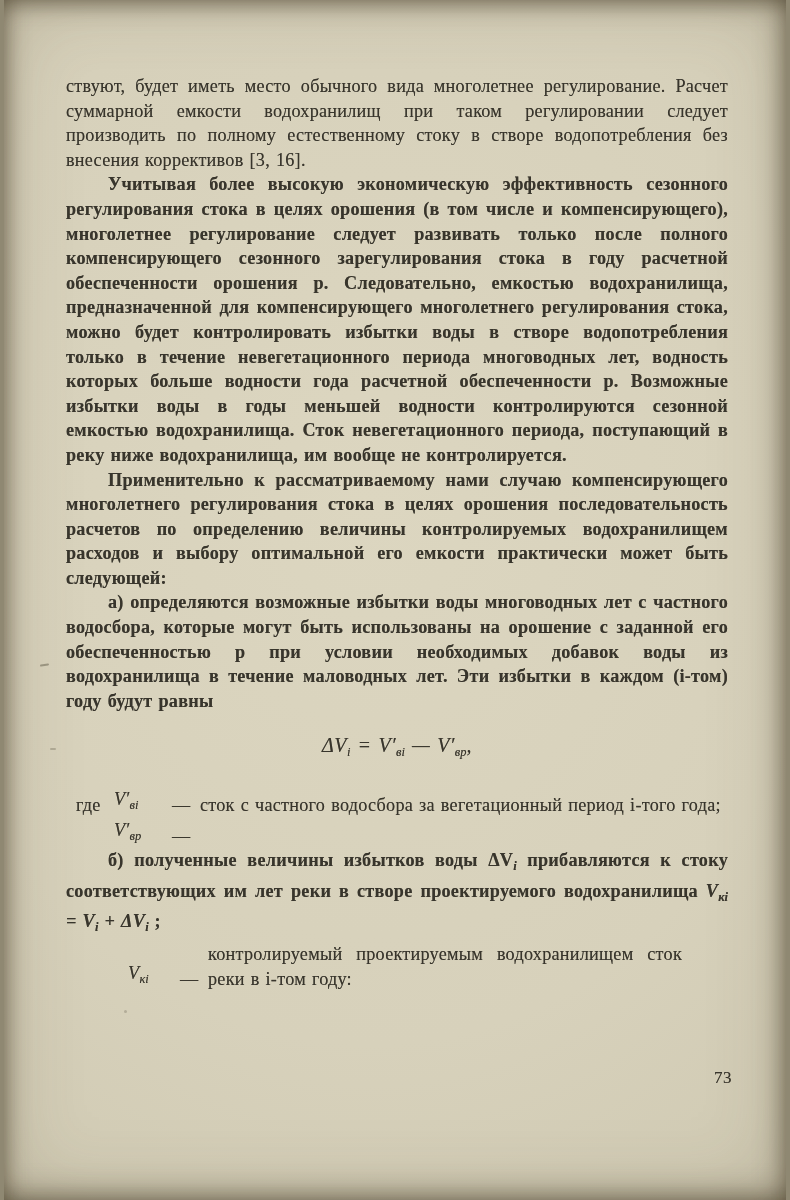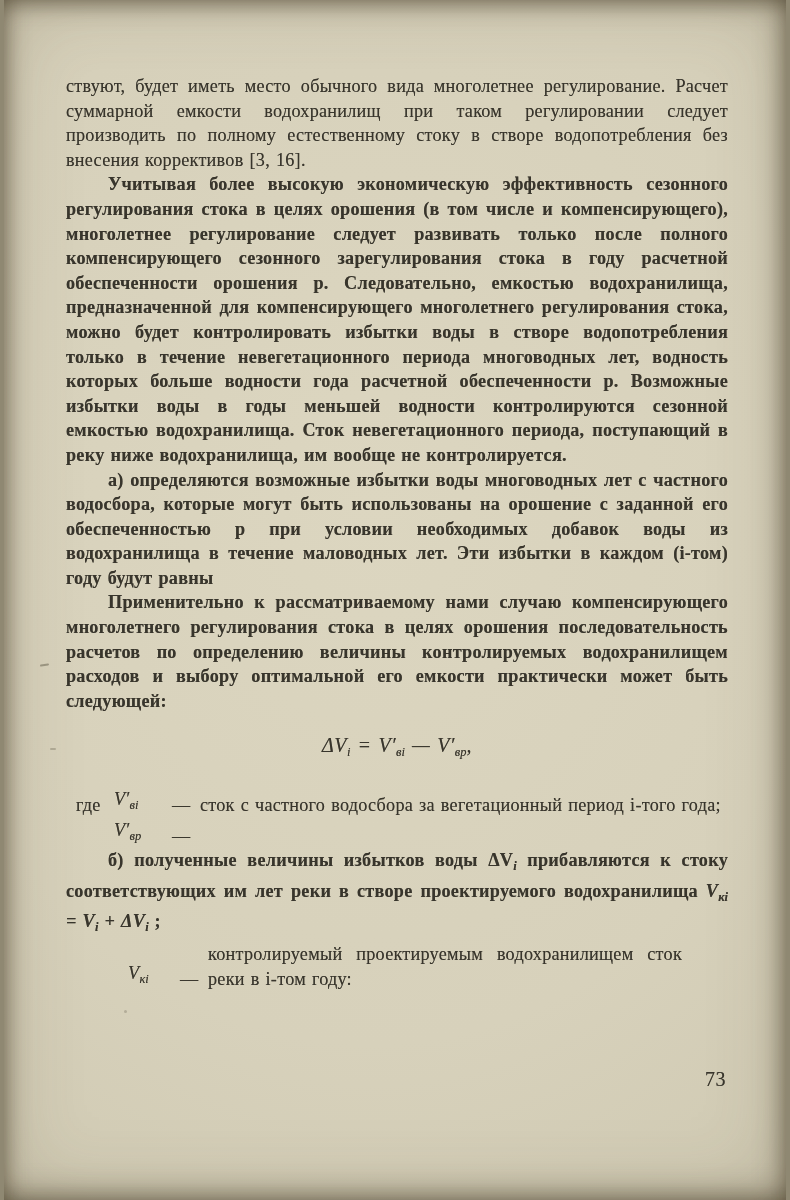--- a/index.html
+++ b/index.html
@@ -63,23 +63,23 @@
   .wdash  { flex: none; width: 28px; }
   .wtext  { flex: 1; text-align: justify; }
 
   .def-row { display: flex; align-items: flex-end; margin: 2px 0 0 56px; }
   .def-term { flex: none; width: 58px; font-style: italic; text-indent: 6px; }
   .def-dash { flex: none; width: 28px; }
   .def-text { flex: 1; padding-right: 46px; }
 
   .page-number {
     position: absolute;
-    right: 60px;
+    right: 54px;
     top: 1068px;
-    font-size: 20px;
+    font-size: 17px;
     letter-spacing: 0.5px;
     text-shadow: 0 0 0.6px rgba(56,53,44,.55);
   }
 
   .artifact {
     position: absolute;
     background: #55503f;
     border-radius: 1px;
   }
   .a1 { left: 36px; top: 664px; width: 9px; height: 2px; opacity: .45; transform: rotate(-8deg); }
@@ -97,23 +97,23 @@
 <body>
 
 <div class="scan">
 
   <div class="text-block">
 
     <p class="para">ствуют, будет иметь место обычного вида многолетнее регулирование. Расчет суммарной емкости водохранилищ при таком регулировании следует производить по полному естественному стоку в створе водопотребления без внесения коррективов [3, 16].</p>
 
     <p class="para indent">Учитывая более высокую экономическую эффективность сезонного регулирования стока в целях орошения (в том числе и компенсирующего), многолетнее регулирование следует развивать только после полного компенсирующего сезонного зарегулирования стока в году расчетной обеспеченности орошения р. Следовательно, емкостью водохранилища, предназначенной для компенсирующего многолетнего регулирования стока, можно будет контролировать избытки воды в створе водопотребления только в течение невегетационного периода многоводных лет, водность которых больше водности года расчетной обеспеченности р. Возможные избытки воды в годы меньшей водности контролируются сезонной емкостью водохранилища. Сток невегетационного периода, поступающий в реку ниже водохранилища, им вообще не контролируется.</p>
 
+    <p class="para indent">Применительно к рассматриваемому нами случаю компенсирующего многолетнего регулирования стока в целях орошения последовательность расчетов по определению величины контролируемых водохранилищем расходов и выбору оптимальной его емкости практически может быть следующей:</p>
+
     <p class="para indent">а) определяются возможные избытки воды многоводных лет с частного водосбора, которые могут быть использованы на орошение с заданной его обеспеченностью р при условии необходимых добавок воды из водохранилища в течение маловодных лет. Эти избытки в каждом (i-том) году будут равны</p>
-
-    <p class="para indent">Применительно к рассматриваемому нами случаю компенсирующего многолетнего регулирования стока в целях орошения последовательность расчетов по определению величины контролируемых водохранилищем расходов и выбору оптимальной его емкости практически может быть следующей:</p>
 
     <div class="formula">
       <span class="var">ΔV</span><span class="sub">i</span><span class="op">=</span><span class="var">V′</span><span class="sub">вi</span><span class="op">—</span><span class="var">V′</span><span class="sub">вр</span><span>,</span>
     </div>
 
     <div class="where">
       <div class="where-row">
         <span class="wlabel">где</span>
         <span class="wterm"><span>V′</span><span class="sub">вi</span></span>
         <span class="wdash">—</span>

